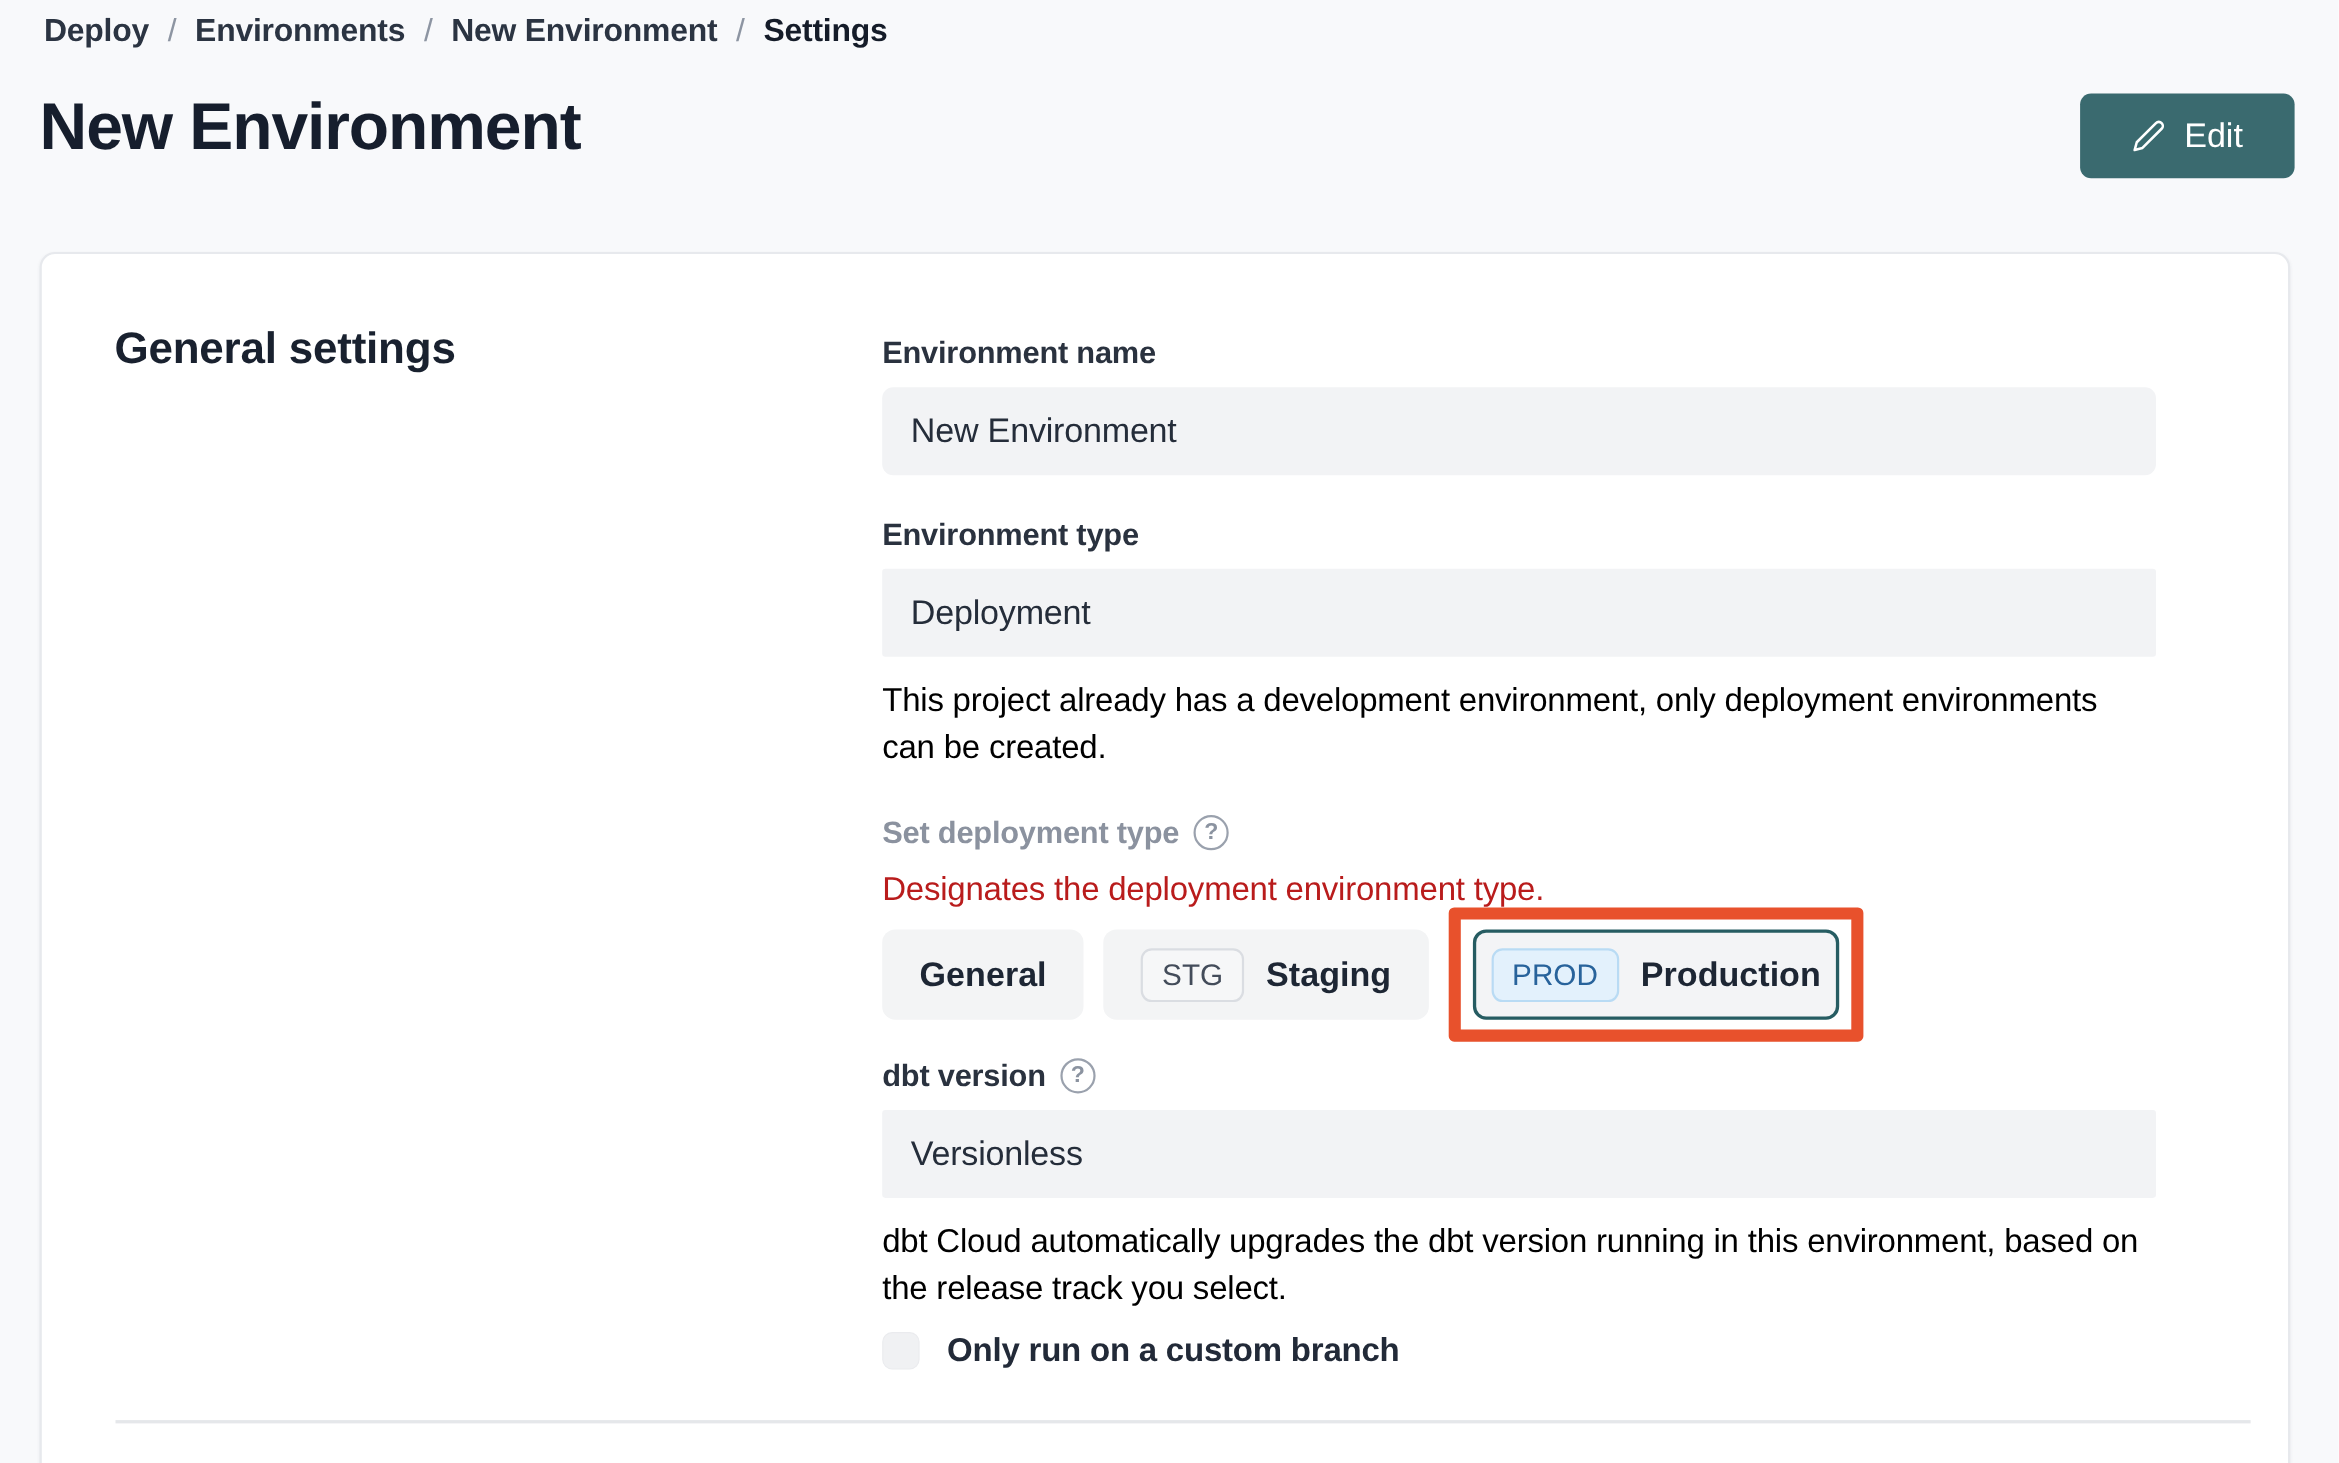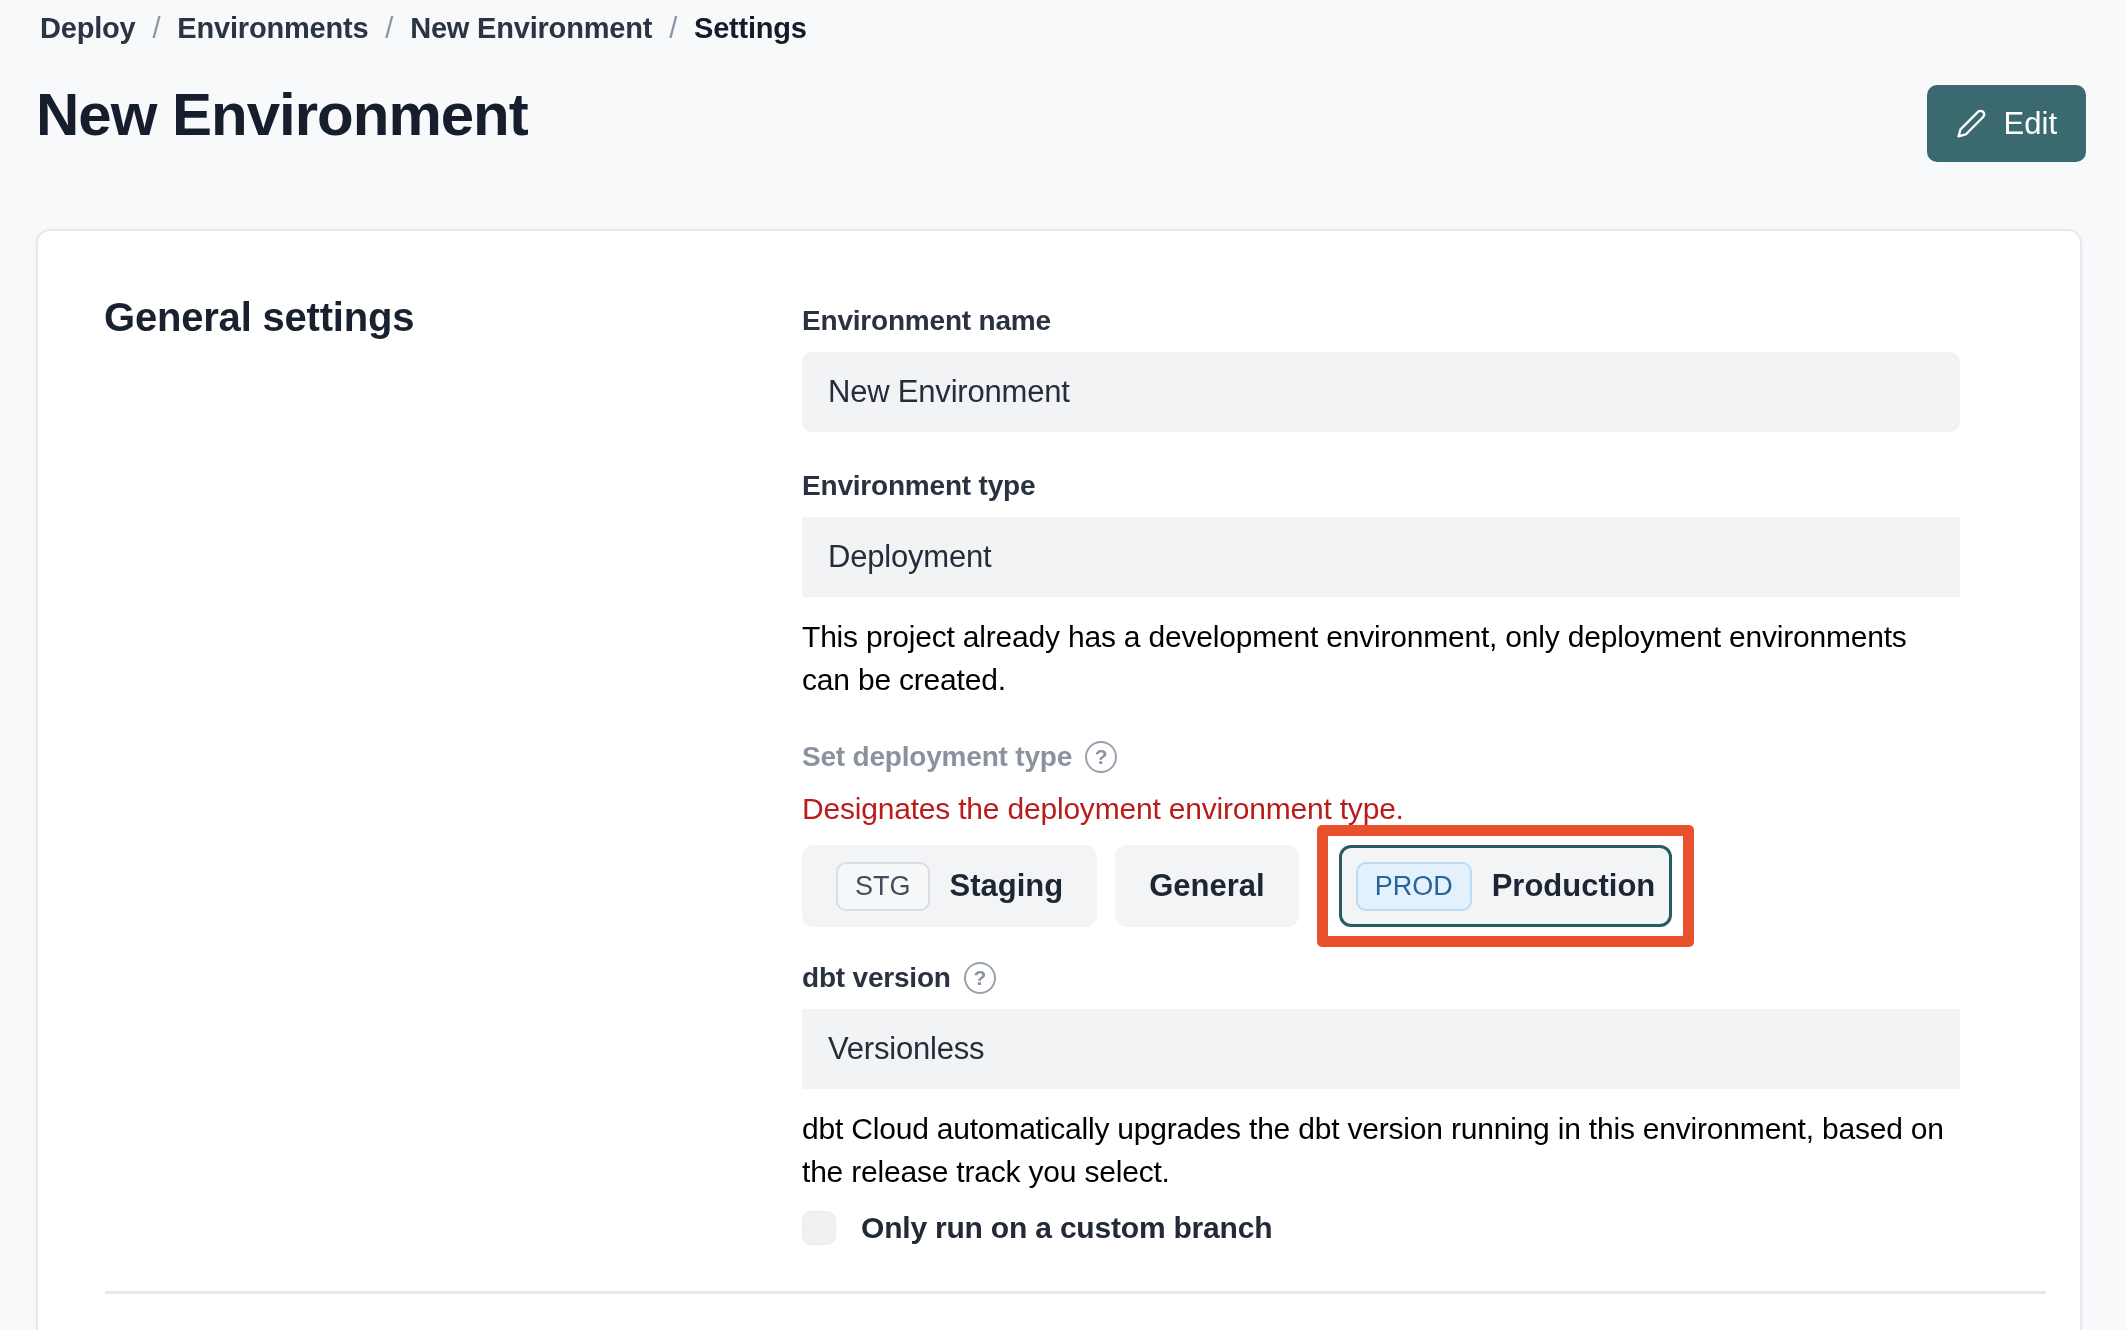--- a/index.html
+++ b/index.html
@@ -23,21 +23,21 @@
   .breadcrumb .crumb.current { color:#151c29; }
 
   .page-title {
     position:absolute; left:36px; top:80px;
     font-size:60px; font-weight:700; color:#161e2d; letter-spacing:-1px;
   }
 
   .edit-btn {
     position:absolute; top:85px; right:40px; height:77px;
     display:flex; align-items:center; gap:17px;
-    padding:0 29px;
+    padding:0 47px;
     background:#3a6a6f; color:#ffffff;
     border:none; border-radius:10px;
     font-family:inherit; font-size:31px; font-weight:500;
     cursor:pointer;
   }
   .edit-btn svg { display:block; }
 
   
   .card {
     position:absolute; left:36px; top:229px;
@@ -190,26 +190,26 @@
     <p class="help-text m-b-24">This project already has a development environment, only deployment environments can be created.</p>
 
     <div class="field-label muted">
       <span>Set deployment type</span>
       <span class="q-icon"></span>
     </div>
     <p class="desc-text" style="margin-bottom:-6px;">Designates the deployment environment type.</p>
 
     <div class="type-row">
       <button class="type-btn">
+        <span>General</span>
+      </button>
+
+      <button class="type-btn">
         <span class="type-badge badge-stg">STG</span>
         <span>Staging</span>
-      </button>
-
-      <button class="type-btn">
-        <span>General</span>
       </button>
 
       <span class="annotation-box">
         <button class="type-btn selected">
           <span class="type-badge badge-prod">PROD</span>
           <span>Production</span>
         </button>
       </span>
     </div>
 

